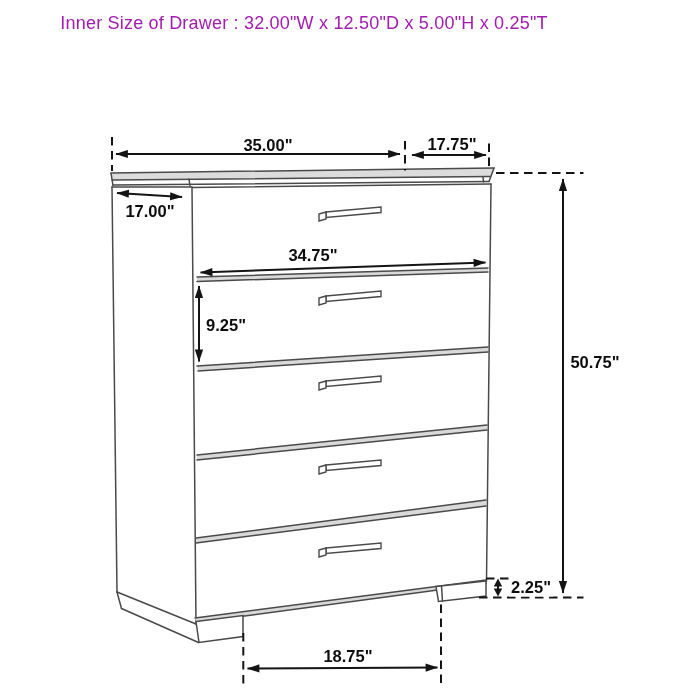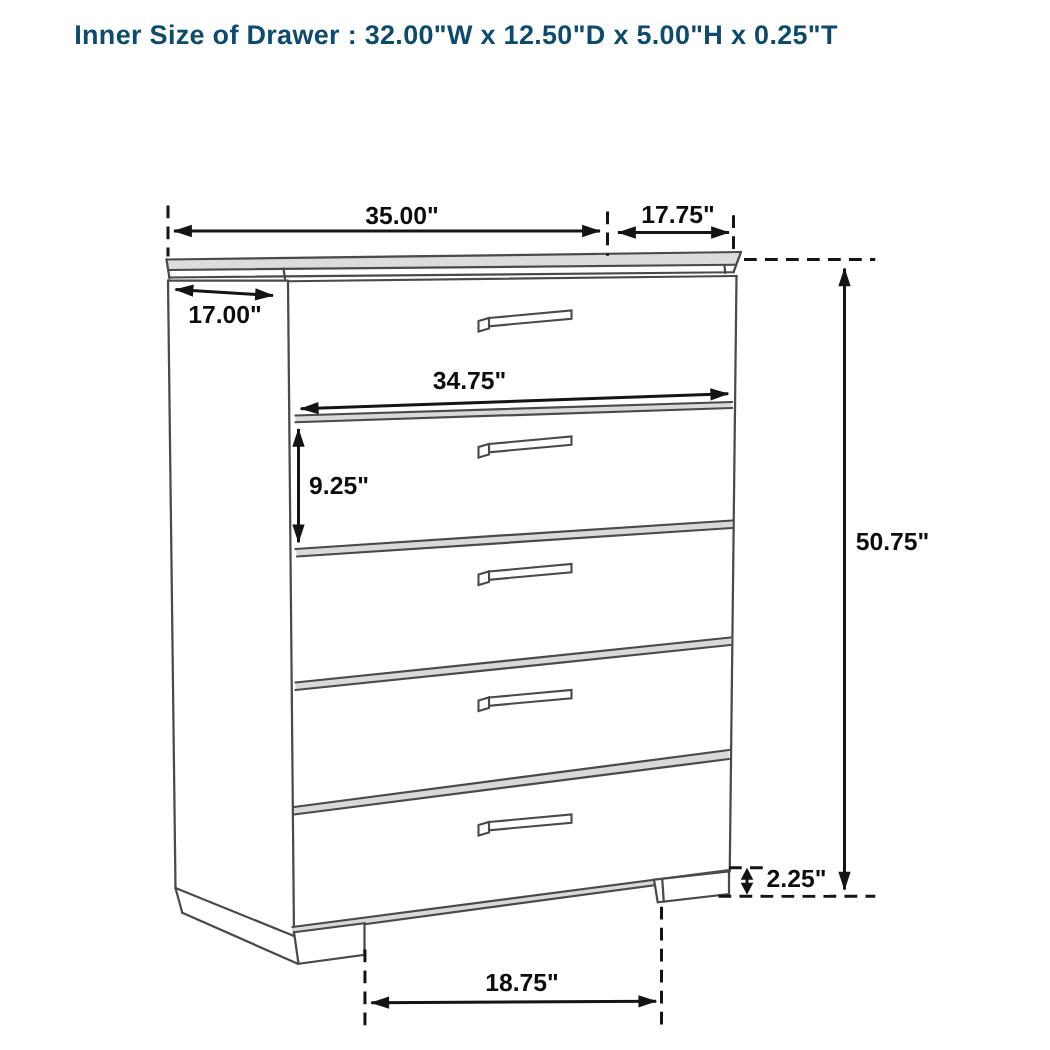--- a/index.html
+++ b/index.html
@@ -3,21 +3,21 @@
 <meta charset="utf-8">
 <style>
   html,body{margin:0;padding:0;background:#fff;}
   .stage{
     position:relative;width:700px;height:700px;background:#fff;
     font-family:"Liberation Sans",sans-serif;overflow:hidden;
   }
   .stage svg{position:absolute;left:0;top:0;}
   .title{
     position:absolute;top:13px;left:304px;transform:translateX(-50%);
-    font-size:18px;font-weight:bold;color:#0c4a6e;white-space:nowrap;letter-spacing:.2px;
+    font-size:18px;font-weight:normal;color:#a21caf;white-space:nowrap;letter-spacing:.2px;
   }
   .dim{
     position:absolute;transform:translate(-50%,-50%);
     font-size:16.5px;font-weight:bold;color:#0d0d0d;white-space:nowrap;
   }
   .dim.bg{background:#fff;padding:0 2px;}
   .pos-top-width{left:268px;top:145px;}
   .pos-top-depth{left:452px;top:144px;}
   .pos-side-depth{left:150px;top:211px;}
   .pos-drawer-width{left:313px;top:255px;}

